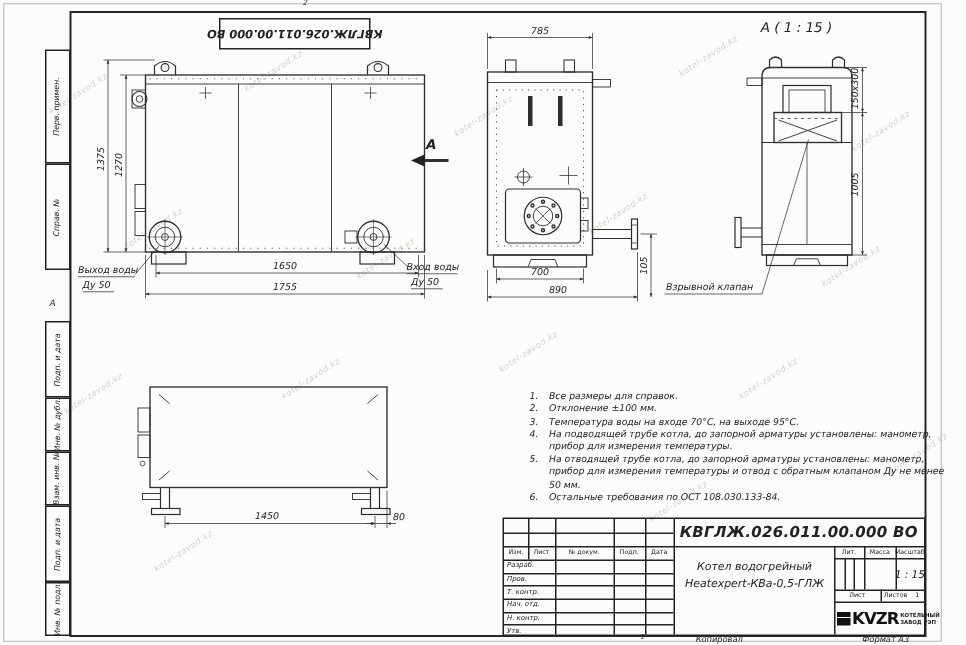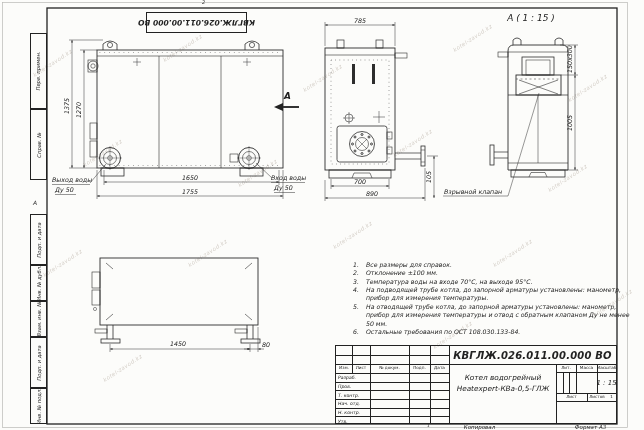--- a/index.html
+++ b/index.html
@@ -366,17 +366,25 @@
 
     <span class="tl small" style="left:220px;top:19px;width:20px">Лит.</span>
     <span class="tl small" style="left:240px;top:19px;width:21px">Масса</span>
     <span class="tl small" style="left:261px;top:19px;width:19px">Масштаб</span>
     <span class="tl" id="scaleval" style="left:261px;top:30px;width:19px;height:14px">1 : 15</span>
 
     <span class="tl small" style="left:220px;top:48px;width:31px">Лист</span>
     <span class="tl small" style="left:251px;top:48px;width:20px">Листов</span>
     <span class="tl small" style="left:271px;top:48px;width:9px">1</span>
 
+    <div id="logo">
+      <span id="logoico"></span>
+      <span id="logotxt">KVZR</span>
+      <span id="logosub">
+        <span style="display:block">КОТЕЛЬНЫЙ</span>
+        <span style="display:block">ЗАВОД РЭП</span>
+      </span>
+    </div>
   </div>
 
   <span class="foot" style="left:442px;top:424px;width:75px">Копировал</span>
   <span class="foot" style="left:553px;top:424px;width:75px">Формат А3</span>
 </div>
 
 </body></html>

